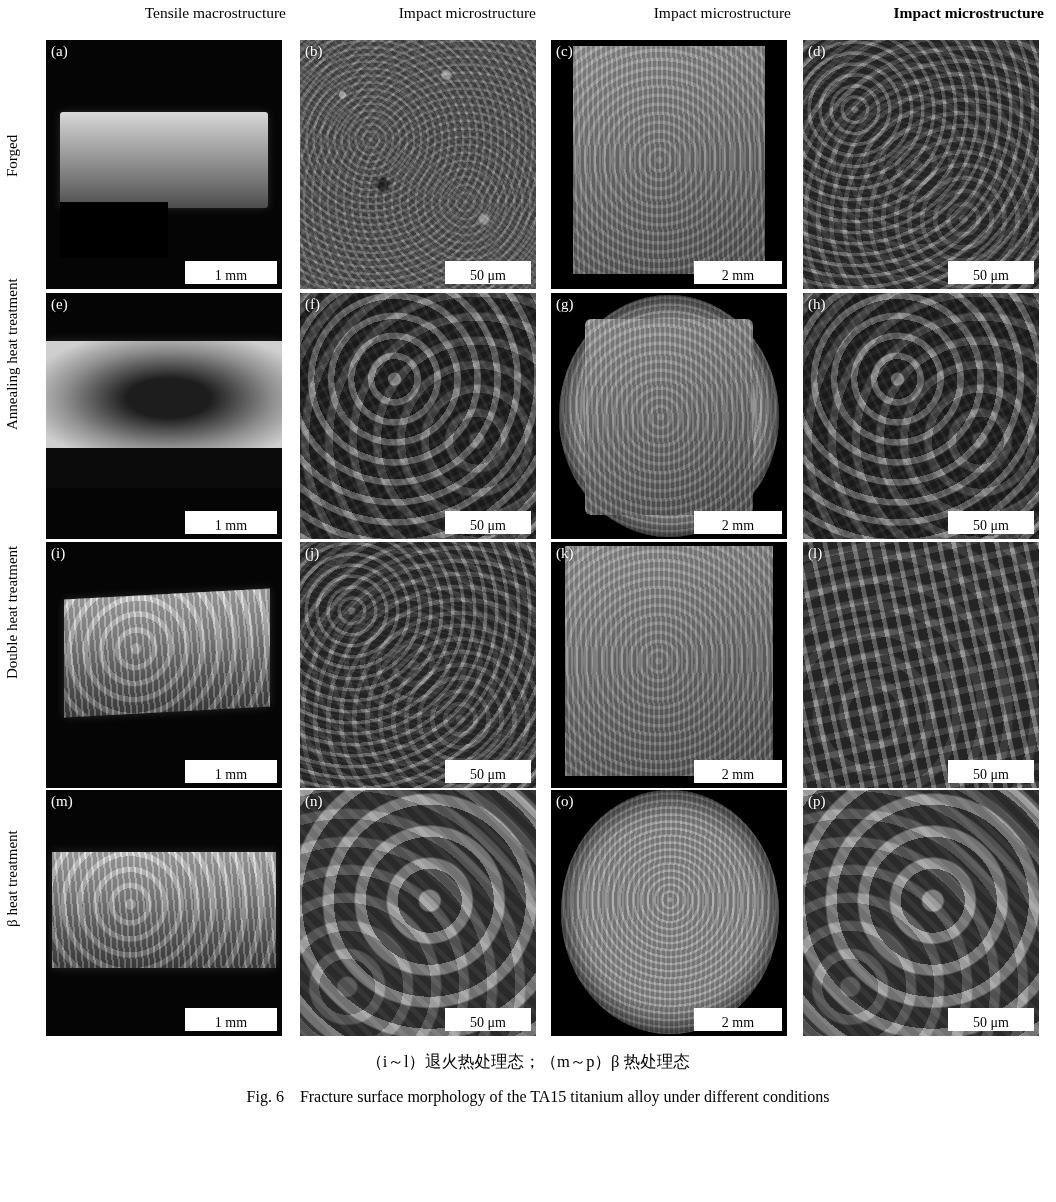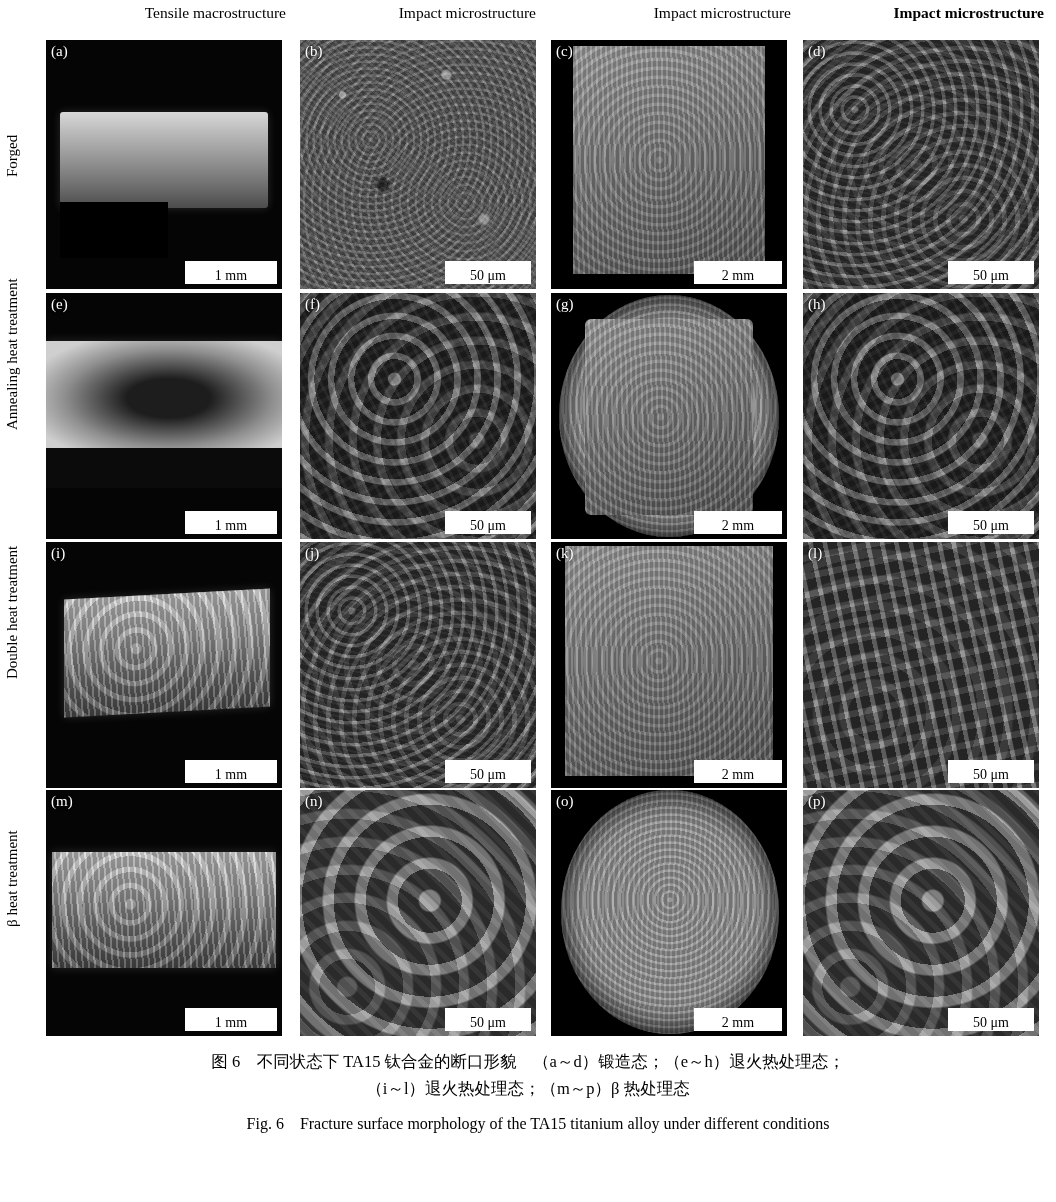--- a/index.html
+++ b/index.html
@@ -368,18 +368,17 @@
   <div class="panel" style="left:803px;top:790px;width:236px;height:246px;">
     <div class="tex sem-e"></div>
     <div class="tag">(p)</div>
     <div class="scalebar" style="width:86px;">
       <div class="bar"></div>
       <div class="txt">50 μm</div>
     </div>
   </div>
 
   <div class="caption" style="top:1048px;">
-    <div class="cap-cn">图 6　不同状态下 TA15 钛合金的断口形貌　（a～d）锻造态；（e～h）退火热处理态；</div>
     <div class="cap-cn">（i～l）退火热处理态；（m～p）β 热处理态</div>
     <div class="cap-en" style="margin-top:8px;padding-left:20px;">Fig. 6　Fracture surface morphology of the TA15 titanium alloy under different conditions</div>
   </div>
 
 </div>
 
 </body></html>

